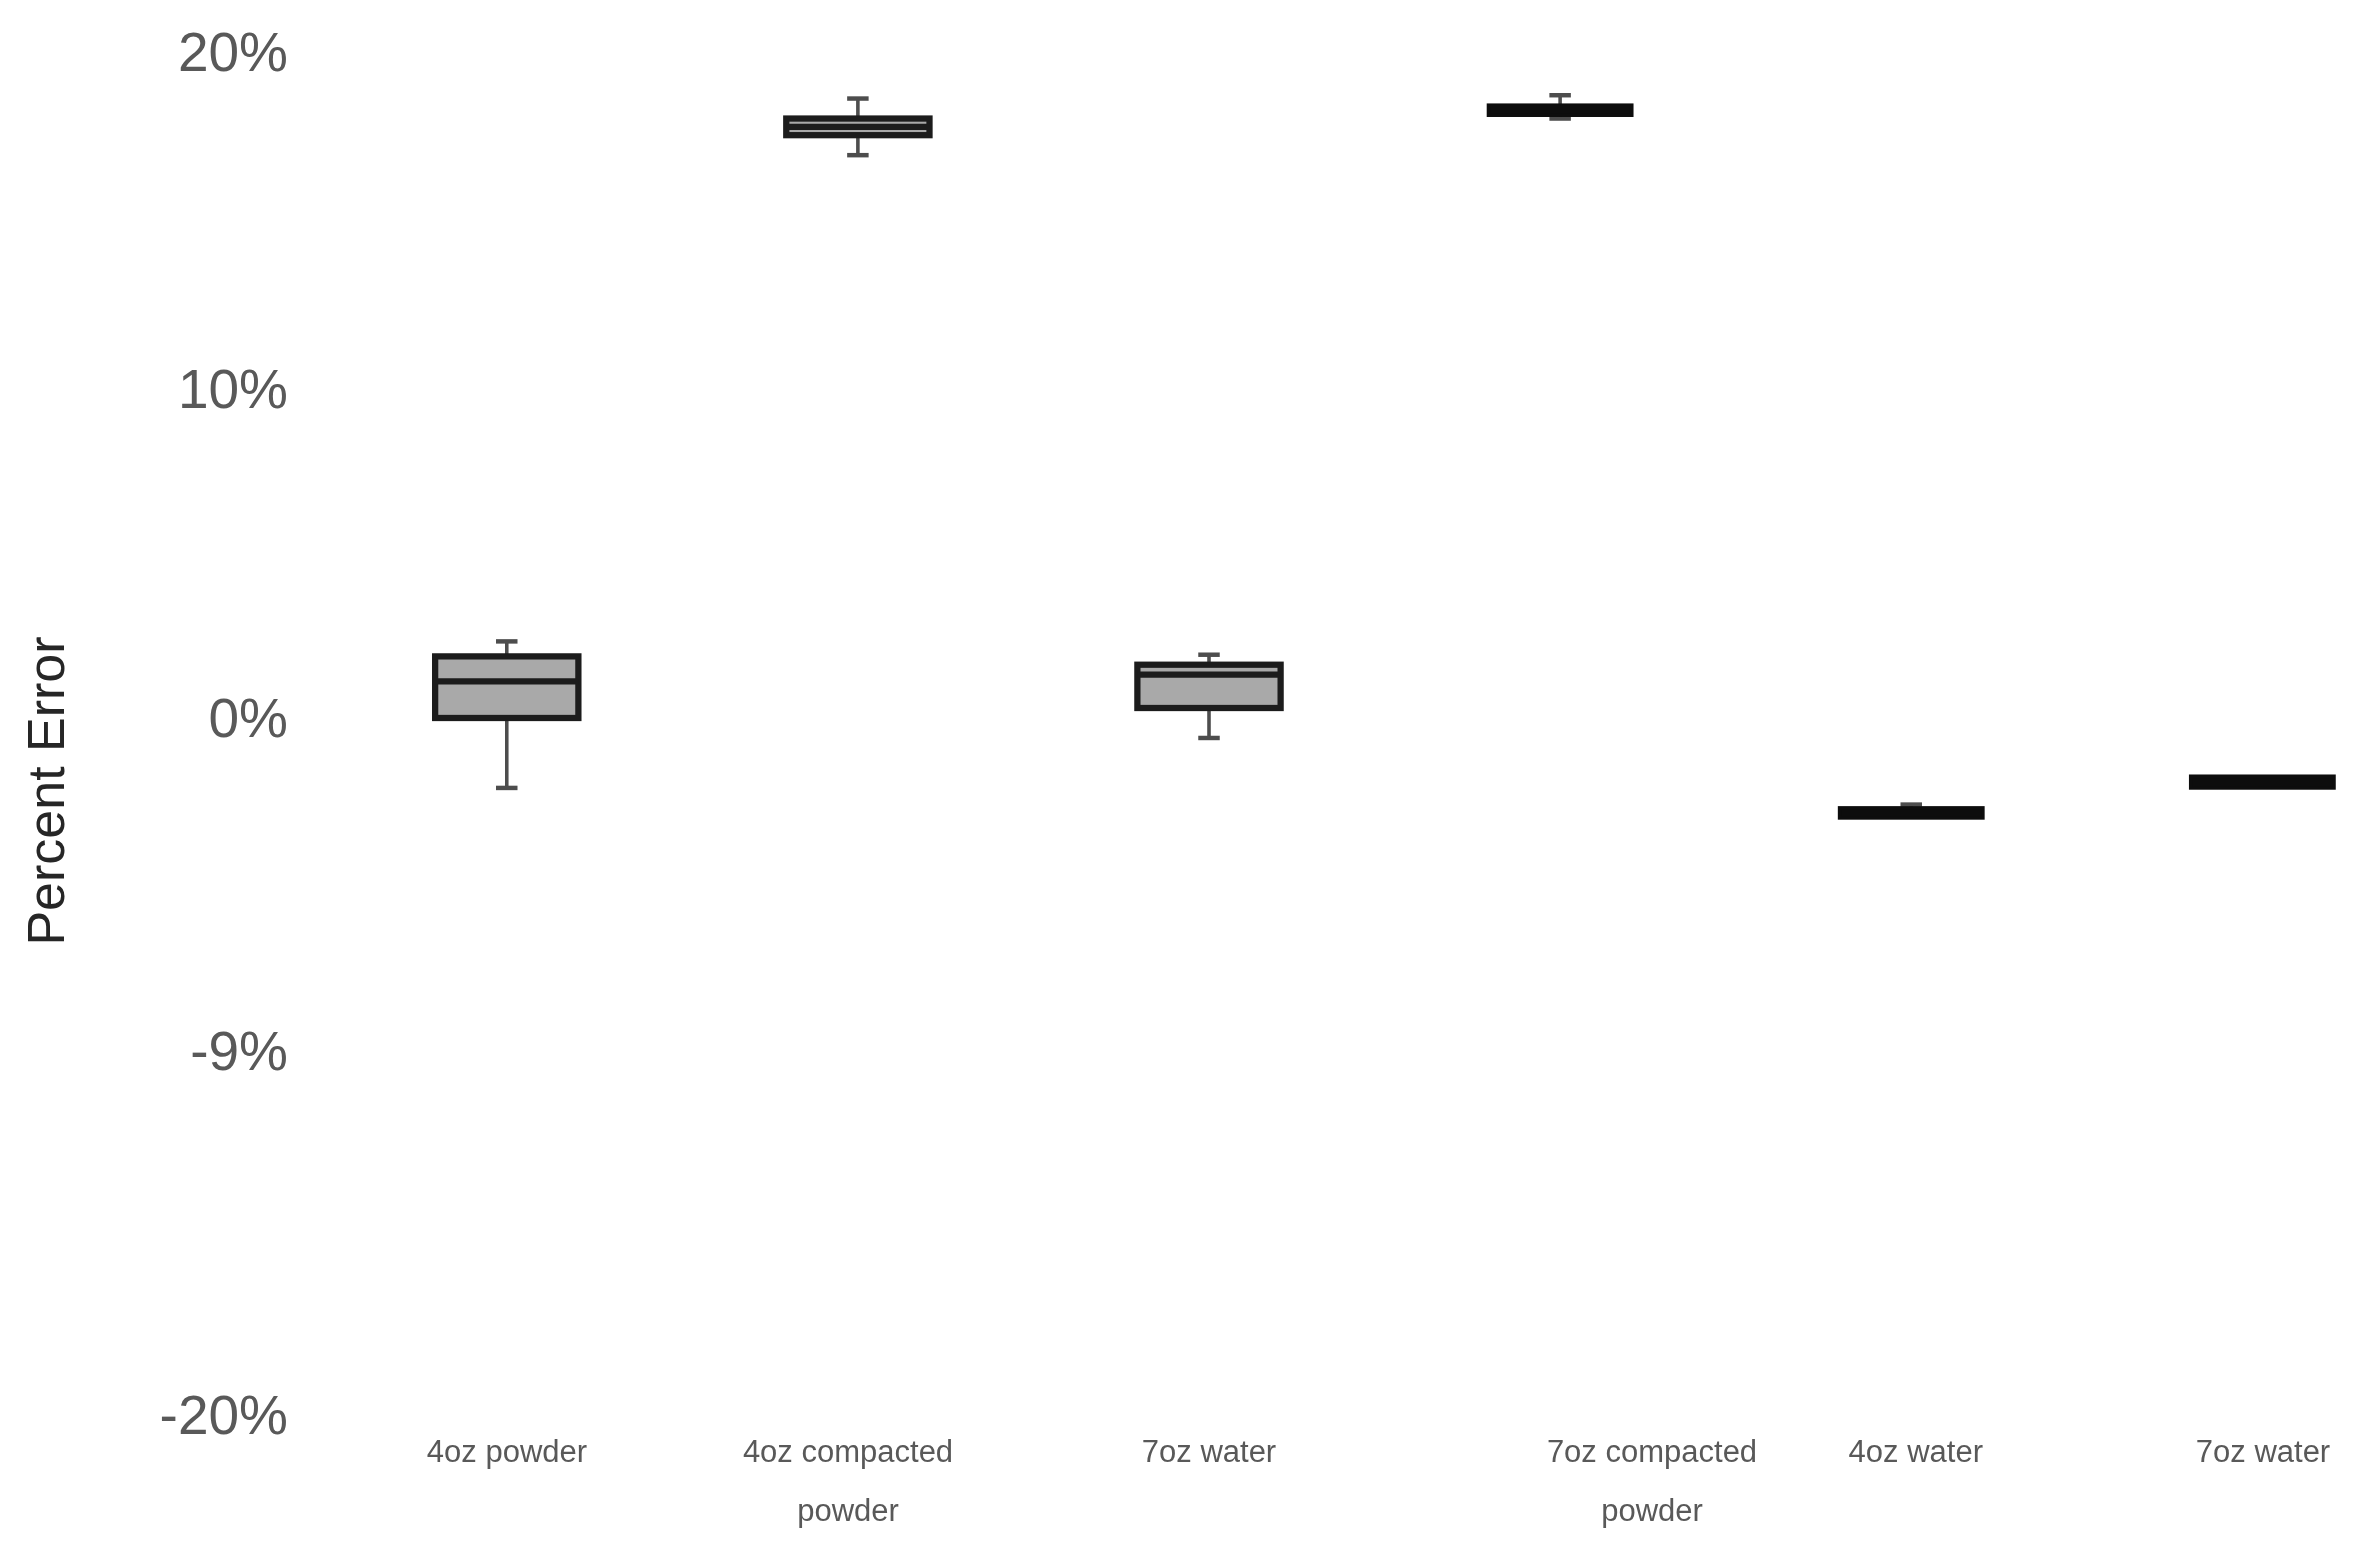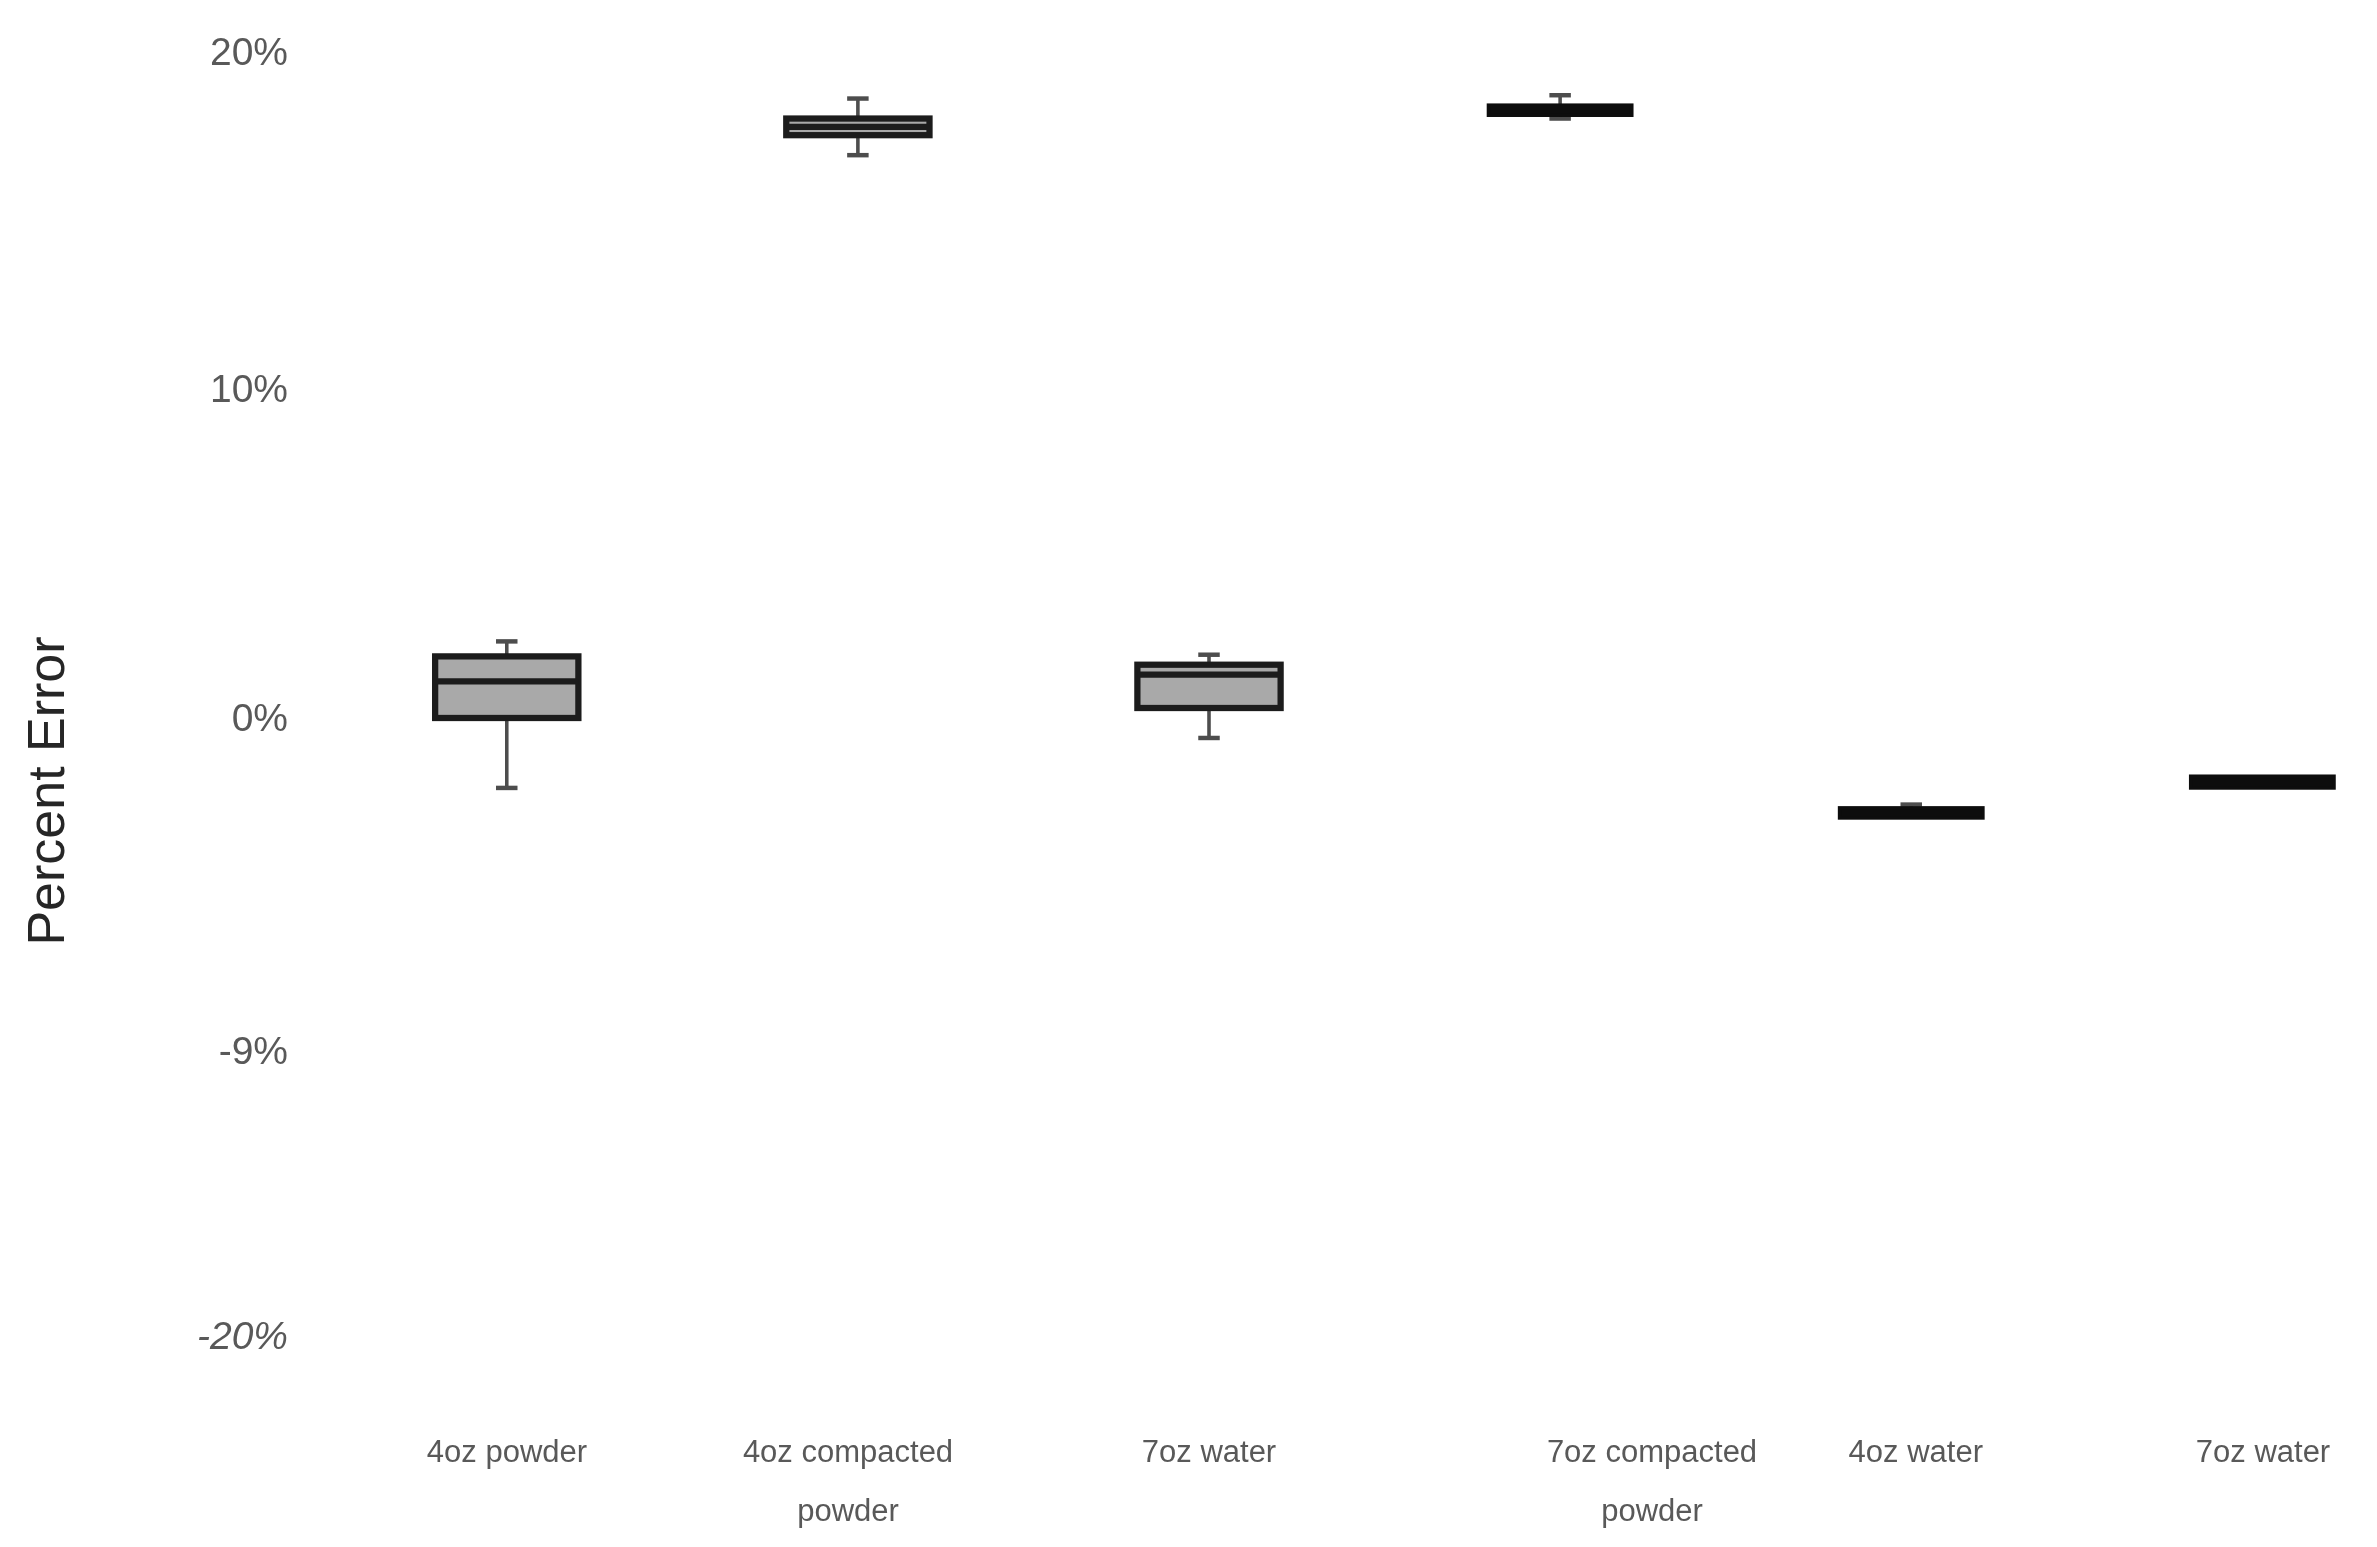--- a/index.html
+++ b/index.html
@@ -18,21 +18,21 @@
     top: 791px;
     transform: translate(-50%, -50%) rotate(-90deg);
     font-size: 52px;
     color: #262626;
     white-space: nowrap;
   }
   .ytick {
     position: absolute;
     right: 2089px;   
     transform: translateY(-50%);
-    font-size: 39px;
+    font-size: 55px;
     color: #595959;
     white-space: nowrap;
   }
   .cat-label {
     position: absolute;
     top: 1422px;
     width: 358px;
     margin-left: -179px;
     text-align: center;
     font-size: 31px;
@@ -85,21 +85,21 @@
       <g>
         <rect x="2447" y="867.1" width="160" height="13.019999999999982" fill="#0d0d0d" stroke="#0d0d0d" stroke-width="4"></rect>
       </g>
     </svg>
   <div class="y-axis-title">Percent Error</div>
   <div id="yticks">
       <div class="ytick" style="top: 52px;">20%</div>
       <div class="ytick" style="top: 389px;">10%</div>
       <div class="ytick" style="top: 718px;">0%</div>
       <div class="ytick" style="top: 1051px;">-9%</div>
-      <div class="ytick" style="top: 1336px; font-style: italic;">-20%</div>
+      <div class="ytick" style="top: 1415px;">-20%</div>
     </div>
   <div id="xcats">
       <div class="cat-label" style="left: 507px;">4oz powder</div>
       <div class="cat-label" style="left: 848px;">4oz compacted
 powder</div>
       <div class="cat-label" style="left: 1209px;">7oz water</div>
       <div class="cat-label" style="left: 1652px;">7oz compacted
 powder</div>
       <div class="cat-label" style="left: 1804px; text-align: right;">4oz water</div>
       <div class="cat-label" style="left: 2263px;">7oz water</div>

